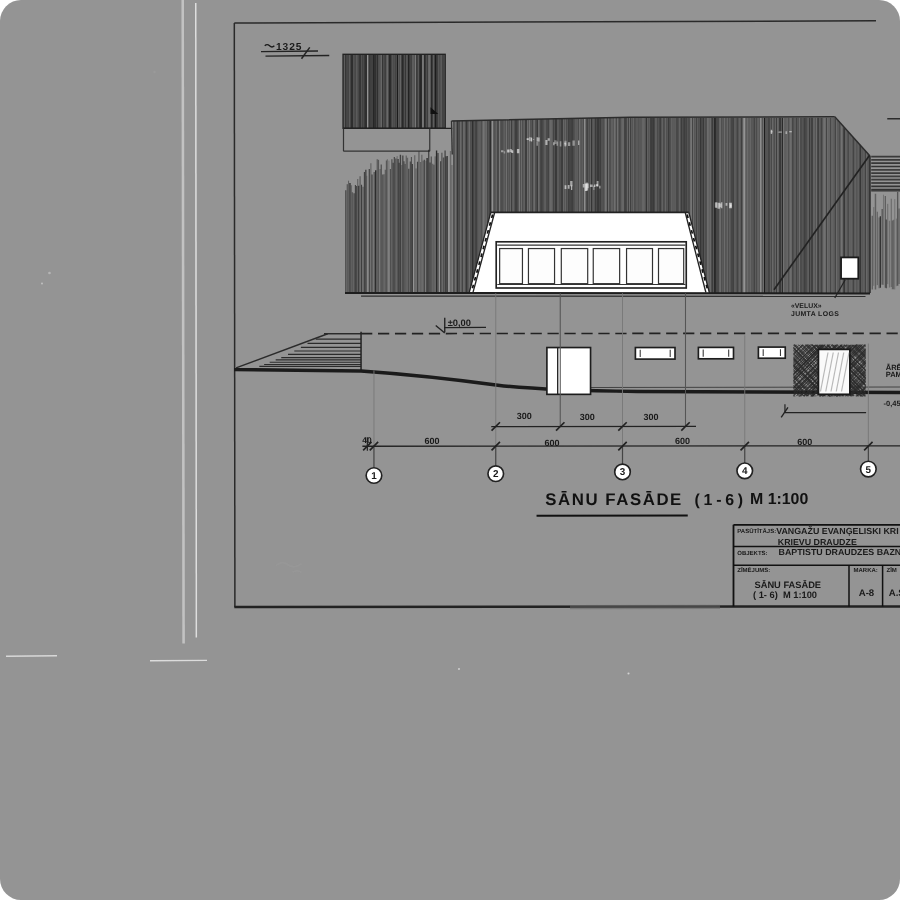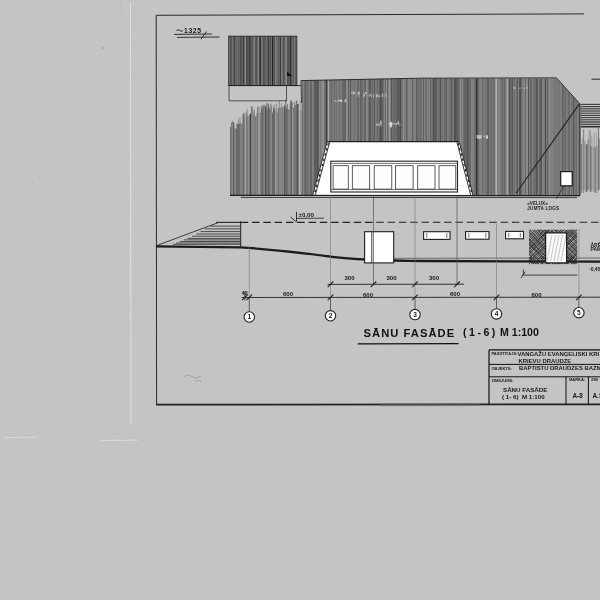--- a/index.html
+++ b/index.html
@@ -1,17 +1,17 @@
 <!DOCTYPE html>
 <html><head>
 <meta charset="utf-8">
 <style>
 html,body{margin:0;padding:0;background:#fff;}
-#page{position:relative;width:600px;height:600px;background:#7dd3fc;overflow:hidden;
-font-family:"Liberation Sans",sans-serif;filter:grayscale(1);}
+#page{position:relative;width:600px;height:600px;background:#14b8a6;overflow:hidden;
+font-family:"Liberation Sans",sans-serif;filter:grayscale(1);border-radius:14px;}
 svg{display:block;}
 text{font-family:"Liberation Sans",sans-serif;}
 </style>
 </head>
 <body>
 
 <div id="page">
 <svg width="600" height="600" viewBox="0 0 600 600">
 
 <g>

